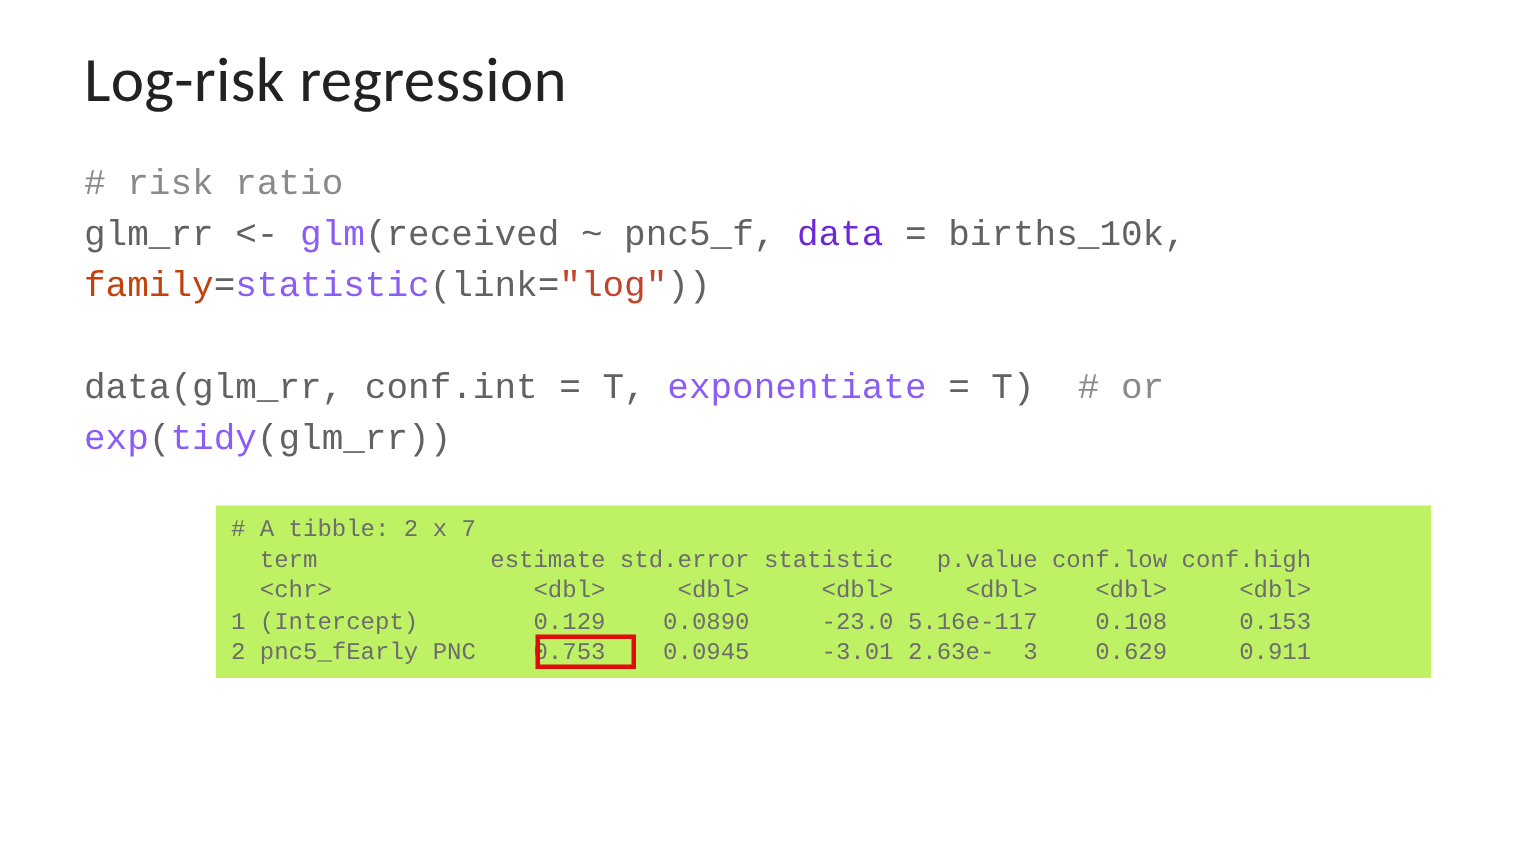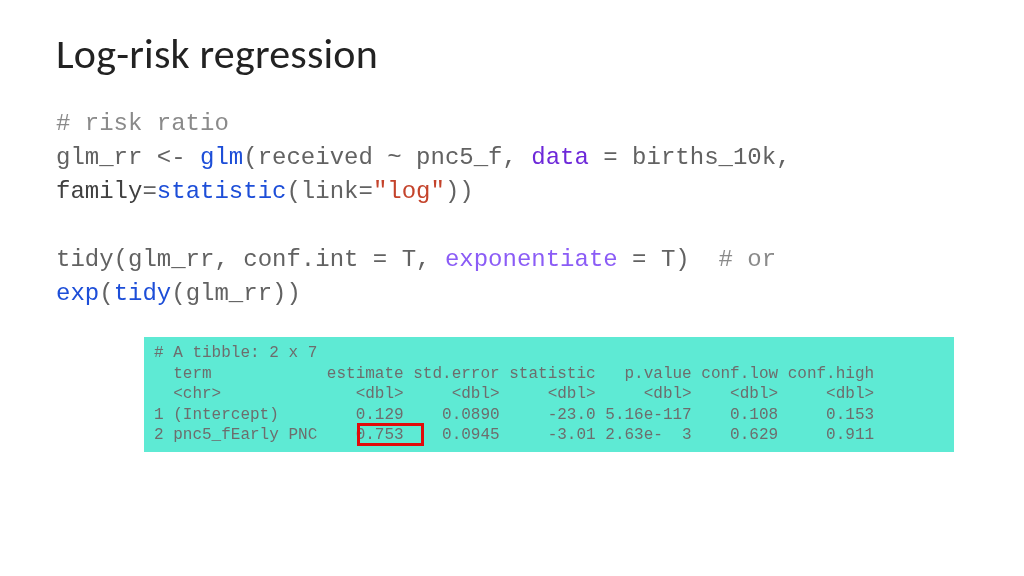--- a/index.html
+++ b/index.html
@@ -3,43 +3,43 @@
 <meta charset="utf-8">
 <style>
   * { box-sizing: border-box; margin: 0; padding: 0; }
   html, body { width: 1024px; height: 576px; background: #fff; font-family: Calibri, "Segoe UI", Arial, sans-serif; overflow: hidden; }
   .slide { width: 1024px; height: 576px; padding: 28px 44px 28px 56px; position: relative; }
   .head-row { display: flex; align-items: flex-start; gap: 32px; }
   .title { font-size: 42px; font-weight: 400; color: #222; letter-spacing: 0.2px; white-space: nowrap; }
   .quote { font-size: 17.5px; color: #222; font-weight: 600; text-align: center; line-height: 1.32; padding-right: 8px; }
   .code { font-family: Consolas, "Courier New", monospace; font-size: 24px; color: #626262; line-height: 1.42; margin-top: 28px; white-space: pre; }
   .c-comment { color: #8a8a8a; }
-  .c-fn { color: #1d4ed8; font-family: Liberation Mono, monospace; }
+  .c-fn { color: #8b5cf6; font-family: Liberation Mono, monospace; }
   .c-kw { color: #6d28d9; }
-  .c-arg { color: #404040; }
+  .c-arg { color: #c2410c; }
   .c-str { color: #c4432b; }
   .c-bold { font-weight: 400; color: #8b5cf6; }
   .output-wrap { margin: 26px 0 0 88px; width: 810px; }
-  .output { background: #5eead4; font-family: Consolas, "Courier New", monospace; font-size: 16px; color: #6d6d6d; line-height: 1.28; padding: 6px 10px 6px 10px; white-space: pre; position: relative; }
+  .output { background: #bef264; font-family: Consolas, "Courier New", monospace; font-size: 16px; color: #6d6d6d; line-height: 1.28; padding: 6px 10px 6px 10px; white-space: pre; position: relative; }
   .hl { position: absolute; border: 3px solid #e10b0b; left: 213px; top: 86px; width: 67px; height: 23px; }
 </style>
 </head>
 <body>
 
 <div class="slide">
 
   <div class="head-row">
     <div class="title">Log-risk regression</div>
   </div>
 
   <div class="code"><span class="c-comment"># risk ratio</span>
 <span>glm_rr &lt;- </span><span class="c-fn">glm</span><span>(received ~ pnc5_f, </span><span class="c-kw">data</span><span> = births_10k, </span>
 <span class="c-arg">family</span><span>=</span><span class="c-fn">statistic</span><span>(link=</span><span class="c-str">"log"</span><span>))</span>
 
-<span>tidy(glm_rr, conf.int = T, </span><span class="c-bold">exponentiate</span><span> = T)  </span><span class="c-comment"># or</span>
+<span>data(glm_rr, conf.int = T, </span><span class="c-bold">exponentiate</span><span> = T)  </span><span class="c-comment"># or</span>
 <span class="c-fn">exp</span><span>(</span><span class="c-fn">tidy</span><span>(glm_rr))</span></div>
 
   <div class="output-wrap">
     <div class="output"><span># A tibble: 2 x 7
   term            estimate std.error statistic   p.value conf.low conf.high
   &lt;chr&gt;              &lt;dbl&gt;     &lt;dbl&gt;     &lt;dbl&gt;     &lt;dbl&gt;    &lt;dbl&gt;     &lt;dbl&gt;
 1 (Intercept)        0.129    0.0890     -23.0 5.16e-117    0.108     0.153
 2 pnc5_fEarly PNC    0.753    0.0945     -3.01 2.63e-  3    0.629     0.911</span><div class="hl"></div></div>
   </div>
 

